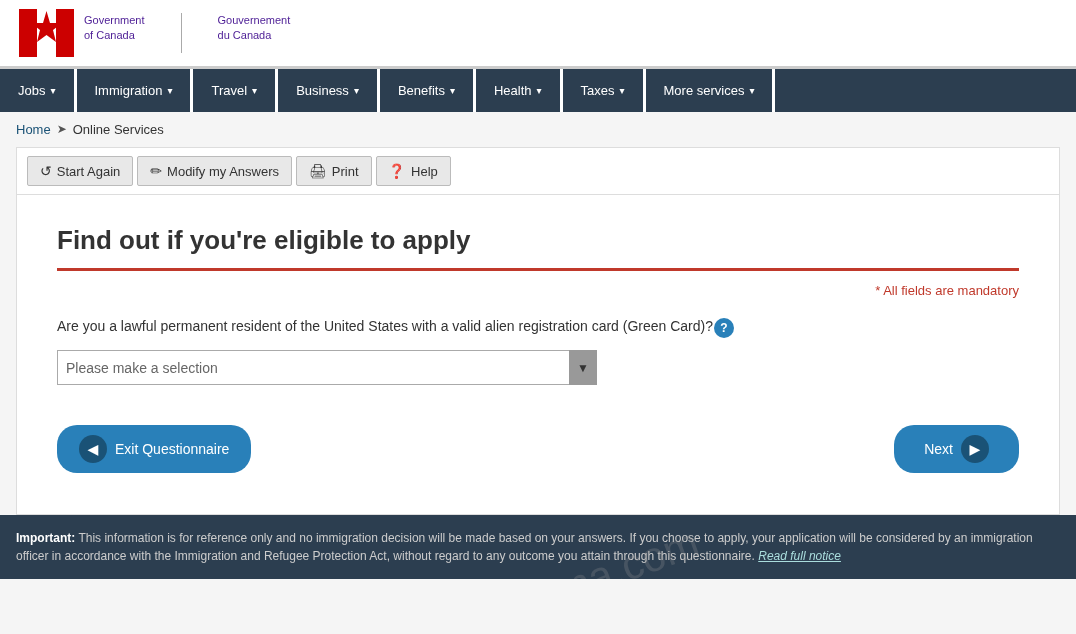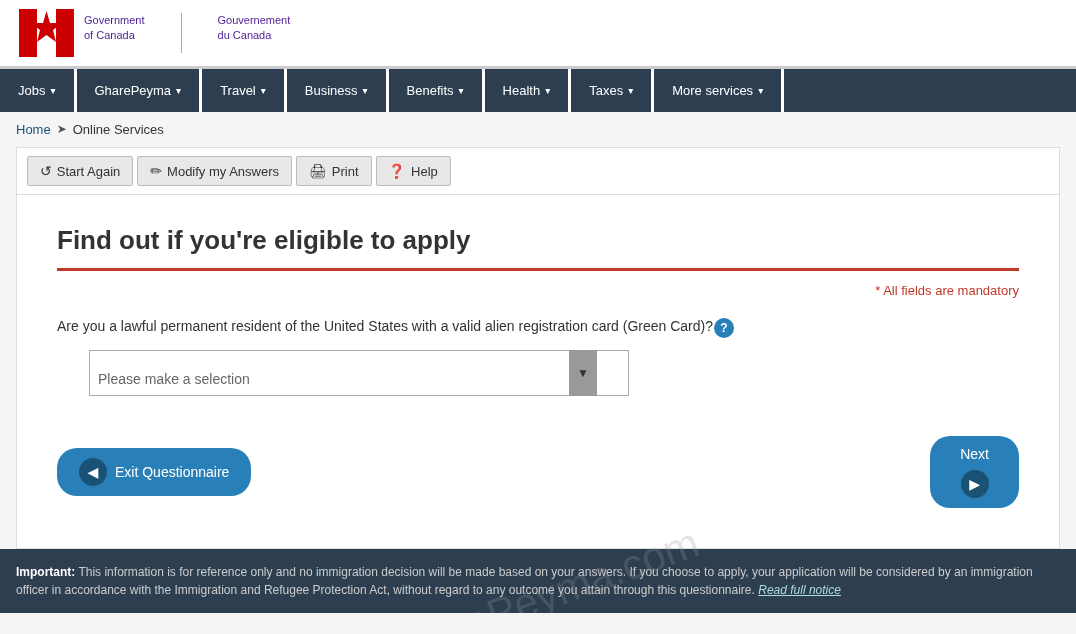--- a/index.html
+++ b/index.html
@@ -155,29 +155,28 @@
       flex-shrink: 0;
     }
     .select-container {
       position: relative;
       display: inline-block;
       width: 540px;
       margin-bottom: 30px;
     }
     .select-container select {
       width: 100%;
-      padding: 20px 30px 8px 8px;
+      padding: 9px 30px 8px 8px;
       border: 1px solid #aaa;
       background: #fff;
       font-size: 14px;
       color: #666;
       appearance: none;
       -webkit-appearance: none;
       cursor: pointer;
-      margin-left: 32px;
     }
     .select-arrow {
       position: absolute;
       right: 0;
       top: 0;
       bottom: 0;
       width: 28px;
       background: #999;
       display: flex;
       align-items: center;
@@ -210,21 +209,20 @@
       display: flex;
       align-items: center;
       gap: 8px;
       background: #2980b9;
       color: #fff;
       border: none;
       border-radius: 20px;
       padding: 10px 30px;
       font-size: 14px;
       cursor: pointer;
-      flex-direction: column;
     }
     .btn-circle {
       width: 28px;
       height: 28px;
       background: #1a5276;
       border-radius: 50%;
       display: flex;
       align-items: center;
       justify-content: center;
       font-size: 14px;
@@ -291,21 +289,21 @@
     </div>
   </div>
 </div>
 
 <nav class="nav">
   <div class="nav-item">
     <span>Jobs</span>
     <span class="nav-arrow">▾</span>
   </div>
   <div class="nav-item">
-    <span>GharePeyma</span>
+    <span>Immigration</span>
     <span class="nav-arrow">▾</span>
   </div>
   <div class="nav-item">
     <span>Travel</span>
     <span class="nav-arrow">▾</span>
   </div>
   <div class="nav-item">
     <span>Business</span>
     <span class="nav-arrow">▾</span>
   </div>

